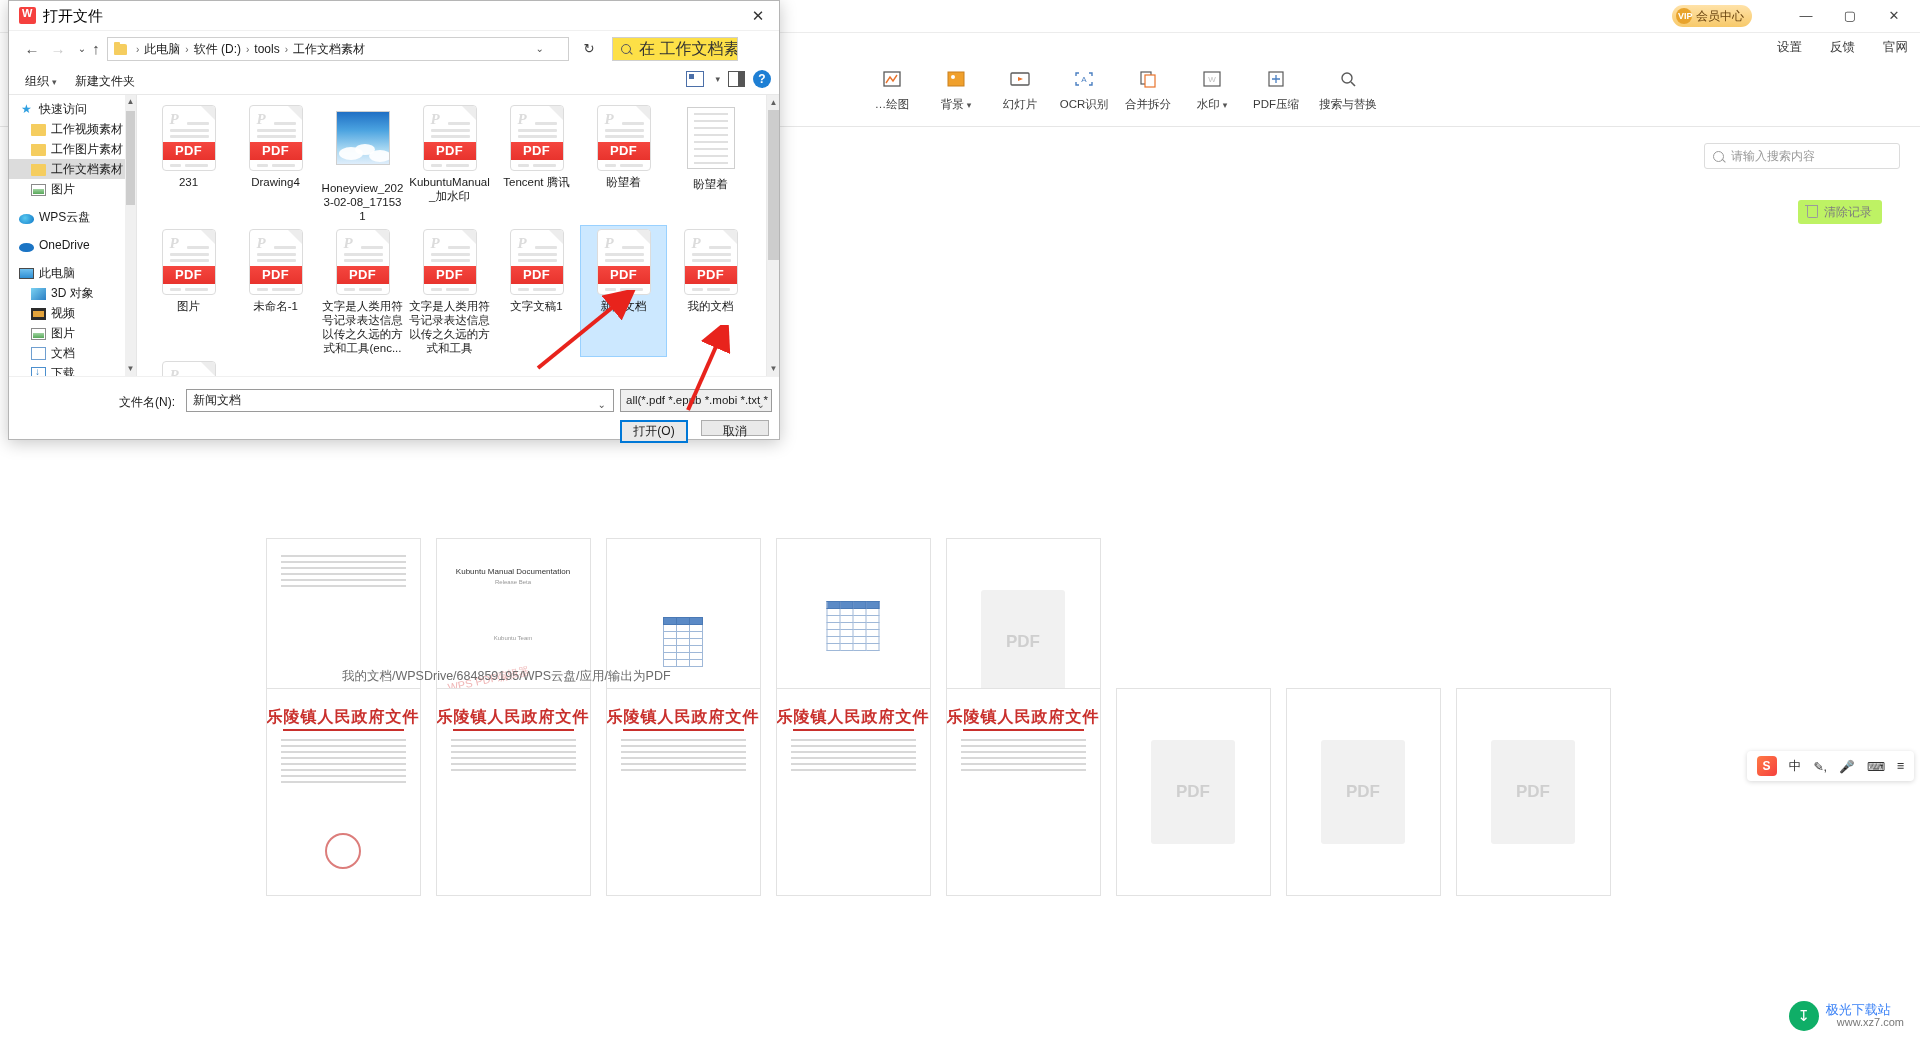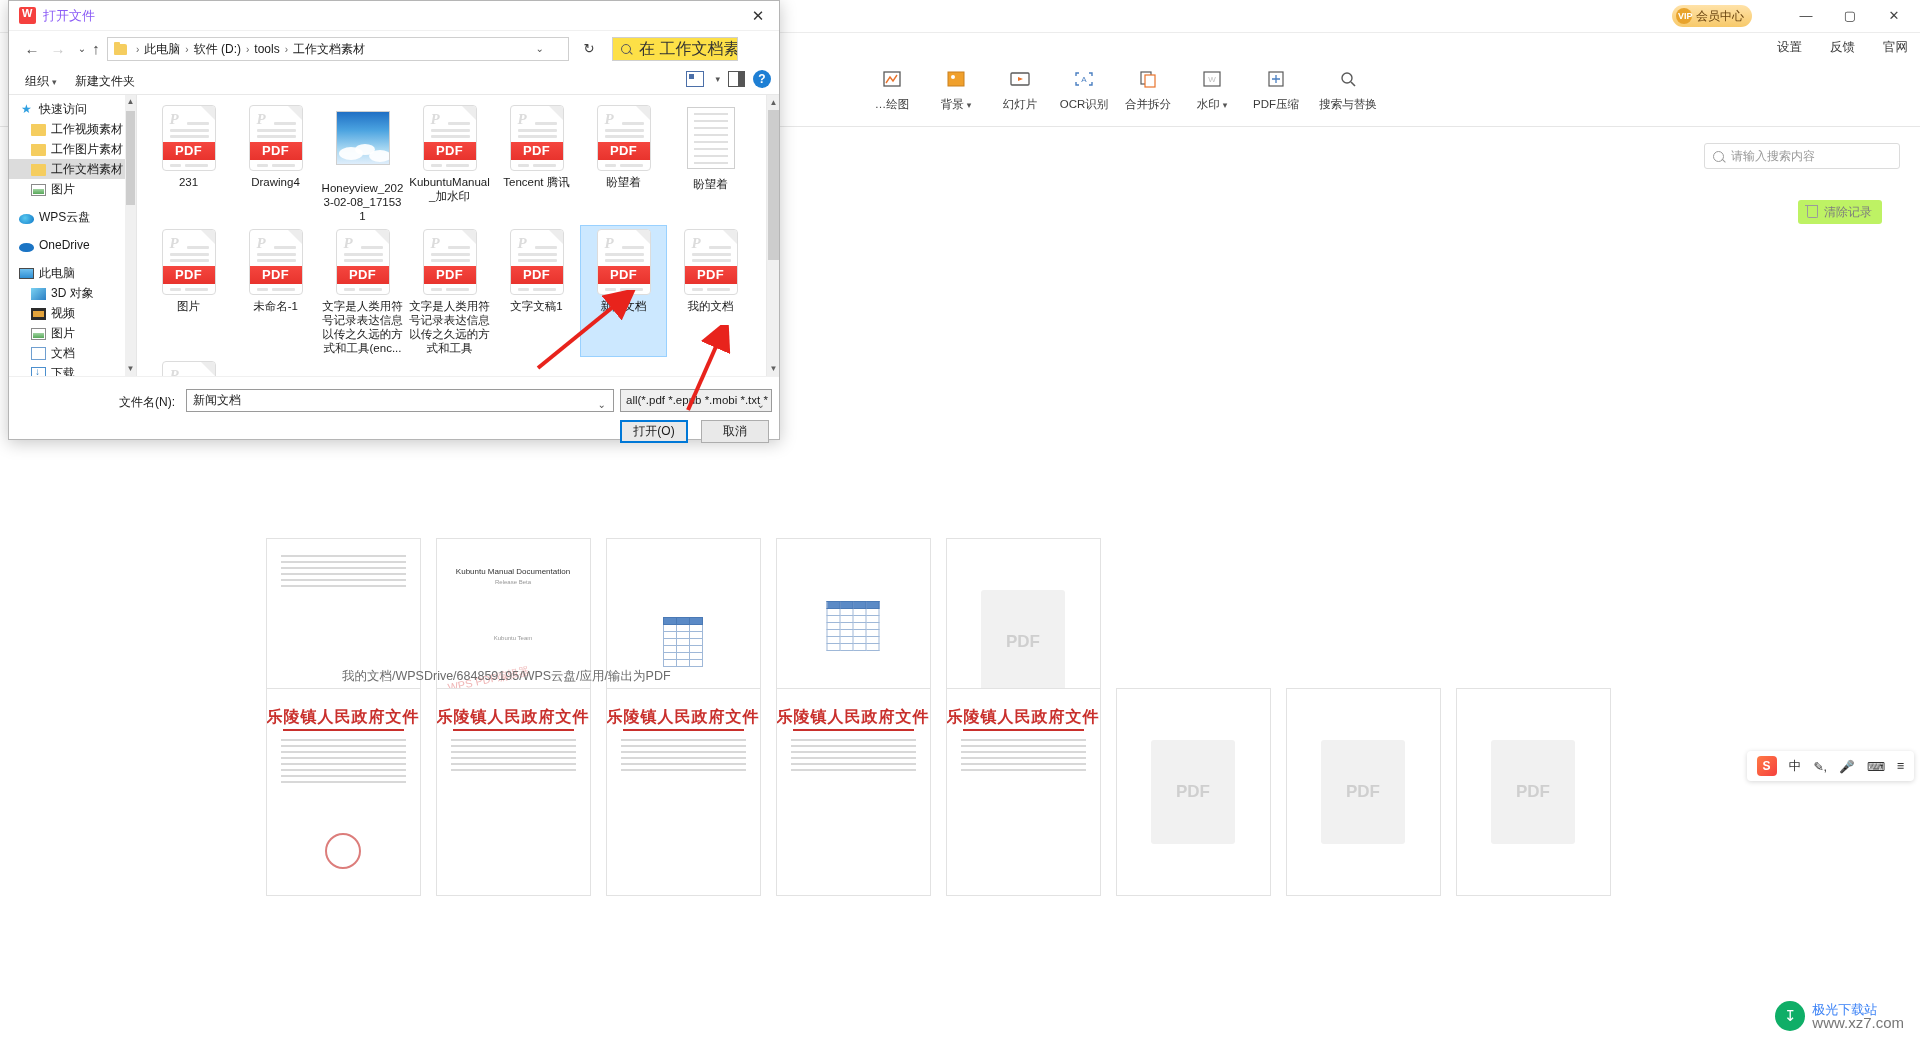--- a/index.html
+++ b/index.html
@@ -177,21 +177,21 @@
   }
   .dlg-title .tico {
     position: absolute; left: 10px; top: 6px; width: 17px; height: 17px;
     background: #f5403e; border-radius: 2px;
   }
   .dlg-title .tico::after {
     content: "W"; position: absolute; left: 3px; top: 0px;
     color: #fff; font-size: 11px; font-weight: bold;
   }
   .dlg-title .ttext {
-    position: absolute; left: 34px; top: 6px; font-size: 13px; color: #8b5cf6;
+    position: absolute; left: 34px; top: 6px; font-size: 15px; color: #000000;
   }
   .dlg-title .tclose {
     position: absolute; right: 0; top: 0; width: 42px; height: 30px;
     text-align: center; line-height: 30px; font-size: 15px; color: #333;
   }
 
   .dlg-nav {
     position: relative; height: 36px; background: #fff;
   }
   .navbtn {
@@ -462,21 +462,21 @@
   }
   .filter-combo .caret {
     position: absolute; right: 6px; top: 4px; font-size: 10px; color: #555;
   }
   .btn-open {
     position: absolute; left: 611px; top: 43px; width: 68px; height: 23px;
     background: #e9e9e9; border: 2px solid #0078d7;
     font-size: 12px; color: #1b1b1b; text-align: center; line-height: 19px;
   }
   .btn-cancel {
-    position: absolute; left: 692px; top: 43px; width: 68px; height: 23px;
+    position: absolute; left: 692px; top: 43px; width: 68px; height: 16px;
     background: #e9e9e9; border: 1px solid #adadad;
     font-size: 12px; color: #1b1b1b; text-align: center; line-height: 21px;
   }
 
   
   .annot { position: absolute; z-index: 70; pointer-events: none; }
 
   
   .ime-bar {
     position: absolute; right: 6px; bottom: 258px;
@@ -495,21 +495,21 @@
   .watermark {
     position: absolute; right: 16px; bottom: 8px;
     display: flex; align-items: center; gap: 7px; z-index: 40;
   }
   .wm-circle {
     width: 30px; height: 30px; border-radius: 50%; background: #0fae67;
     color: #fff; font-size: 15px; text-align: center; line-height: 30px;
   }
   .wm-labels { line-height: 13px; }
   .wm-labels .l1 { font-size: 13px; color: #3b82f6; }
-  .wm-labels .l2 { font-size: 15px; color: #777; }
+  .wm-labels .l2 { font-size: 11px; color: #777; margin-left: 11px; }
 </style>
 </head>
 <body>
 
 <div id="app-bg">
 
   <div class="app-titlebar">
     <div class="vip-badge">
       <span class="vipmark">VIP</span>
       <span>会员中心</span>

